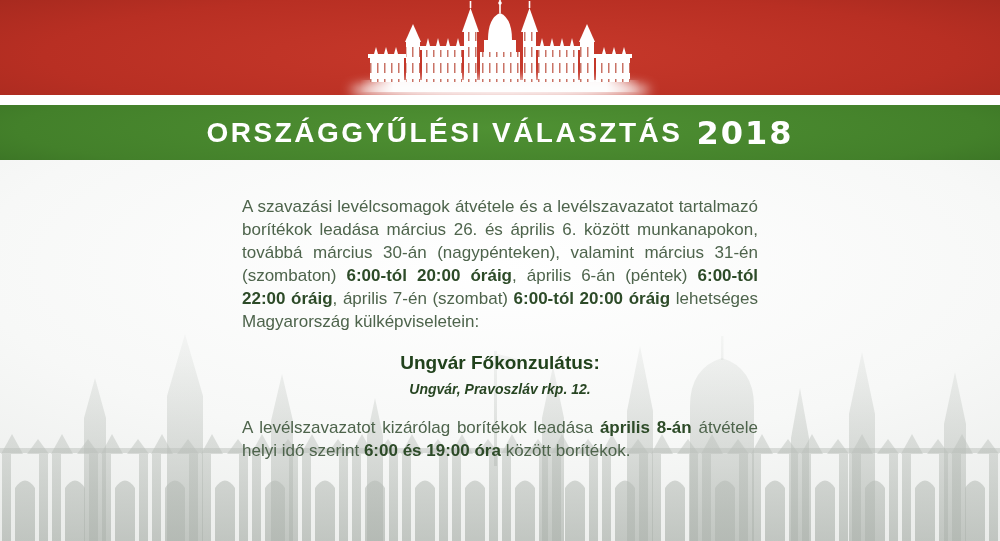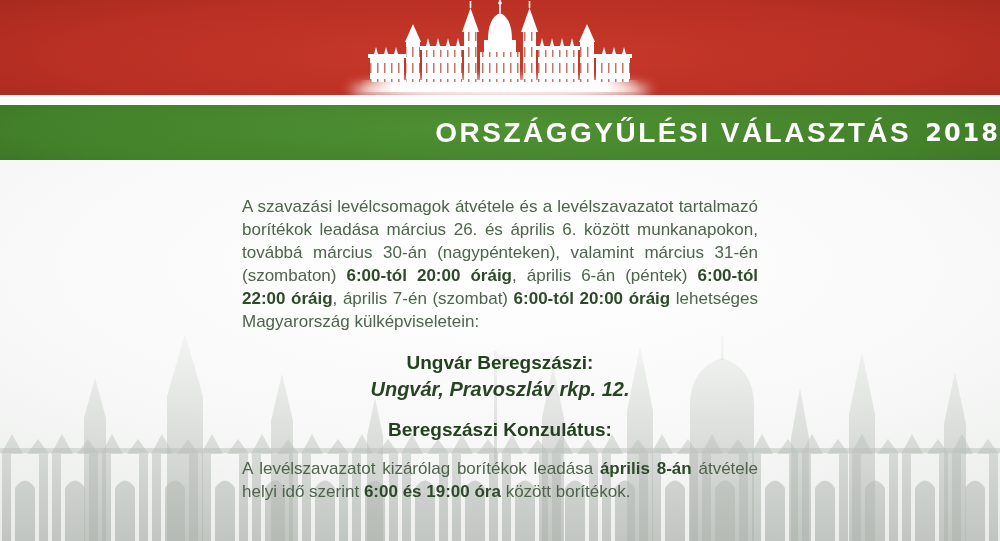--- a/index.html
+++ b/index.html
@@ -21,27 +21,27 @@
     position:absolute;left:50%;bottom:-1px;transform:translateX(-50%);
   }
   
   .divider-white{
     position:absolute;left:0;top:95px;width:1000px;height:10px;background:#ffffff;
   }
   
   .banner-green{
     position:absolute;left:0;top:105px;width:1000px;height:55px;
     background:radial-gradient(115% 210% at 50% 42%, #4f9133 0%, #43802a 42%, #2b5c1b 76%, #1c400f 100%);
-    display:flex;align-items:center;justify-content:flex-end;
+    display:flex;align-items:center;justify-content:center;
   }
   .title-main{
     color:#ffffff;font-size:28px;font-weight:600;letter-spacing:2.5px;
   }
   .title-year{
-    color:#ffffff;font-size:24px;font-weight:800;letter-spacing:2px;
+    color:#ffffff;font-size:32px;font-weight:800;letter-spacing:2px;
     font-family:"DejaVu Sans","Liberation Sans",sans-serif;margin-left:14px;
   }
   
   .content{
     position:absolute;left:0;top:160px;width:1000px;height:381px;
     background:radial-gradient(95% 85% at 50% 28%, #ffffff 0%, #f7f8f7 55%, #e9ebe9 100%);
   }
   .watermark{
     position:absolute;left:0;bottom:0;width:1000px;height:215px;pointer-events:none;
   }
@@ -51,21 +51,21 @@
     text-align:justify;
   }
   .para .b{font-weight:bold;color:#2d4b28;}
   .intro{padding-top:35px;}
   .closing{margin-top:16px;}
   .consulates{text-align:center;}
   .loc-name{
     color:#21421c;font-weight:bold;font-size:19px;line-height:22px;margin-top:19px;
   }
   .loc-addr{
-    color:#274522;font-weight:bold;font-style:italic;font-size:20px;line-height:22px;margin-top:4px;text-align:center;
+    color:#274522;font-weight:bold;font-style:italic;font-size:14px;line-height:22px;margin-top:4px;text-align:center;
   }
 </style>
 </head>
 <body>
 
 <div class="page">
 
   <div class="banner-red">
     <div class="parl-glow"></div>
     <div class="parl-top">
@@ -189,25 +189,24 @@
         </g>
       </svg>
     </div>
 
     <div class="text-layer">
 
       <p class="para intro"><span>A szavazási levélcsomagok átvétele és a levélszavazatot tartalmazó borítékok leadása március 26. és április 6. között munkanapokon, továbbá március 30-án (nagypénteken), valamint március 31-én (szombaton) </span><span class="b">6:00-tól 20:00 óráig</span><span>, április 6-án (péntek) </span><span class="b">6:00-tól 22:00 óráig</span><span>, április 7-én (szombat) </span><span class="b">6:00-tól 20:00 óráig</span><span> lehetséges Magyarország külképviseletein:</span></p>
 
       <div class="consulates">
         <div>
-          <div class="loc-name">Ungvár Beregszászi:</div>
+          <div class="loc-name">Ungvár Főkonzulátus:</div>
           <div class="loc-addr">Ungvár, Pravoszláv rkp. 12.</div>
         </div>
         <div>
-          <div class="loc-name">Beregszászi Konzulátus:</div>
         </div>
       </div>
 
       <p class="para closing"><span>A levélszavazatot kizárólag borítékok leadása </span><span class="b">április 8-án</span><span> átvétele helyi idő szerint </span><span class="b">6:00 és 19:00 óra</span><span> között borítékok.</span></p>
 
     </div>
   </div>
 </div>
 
 </body></html>

